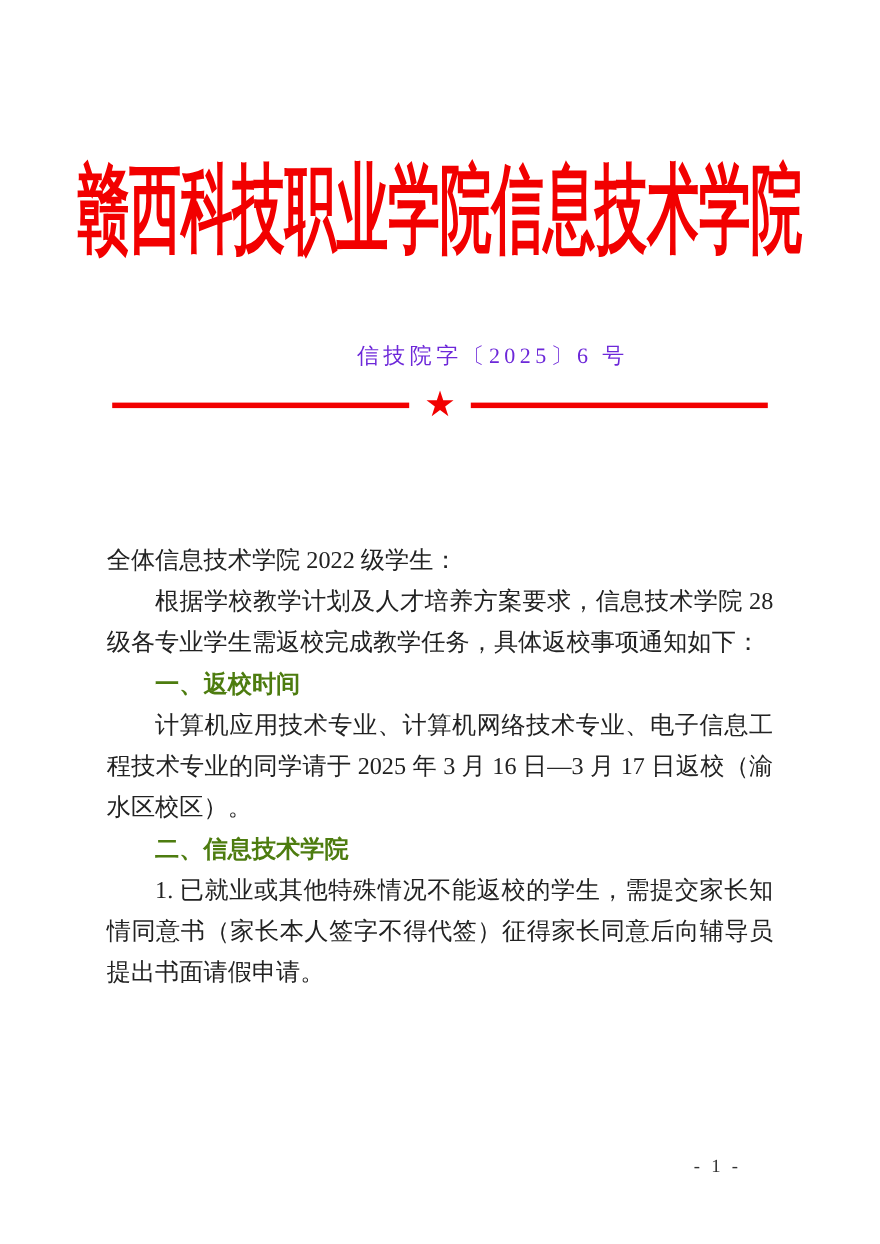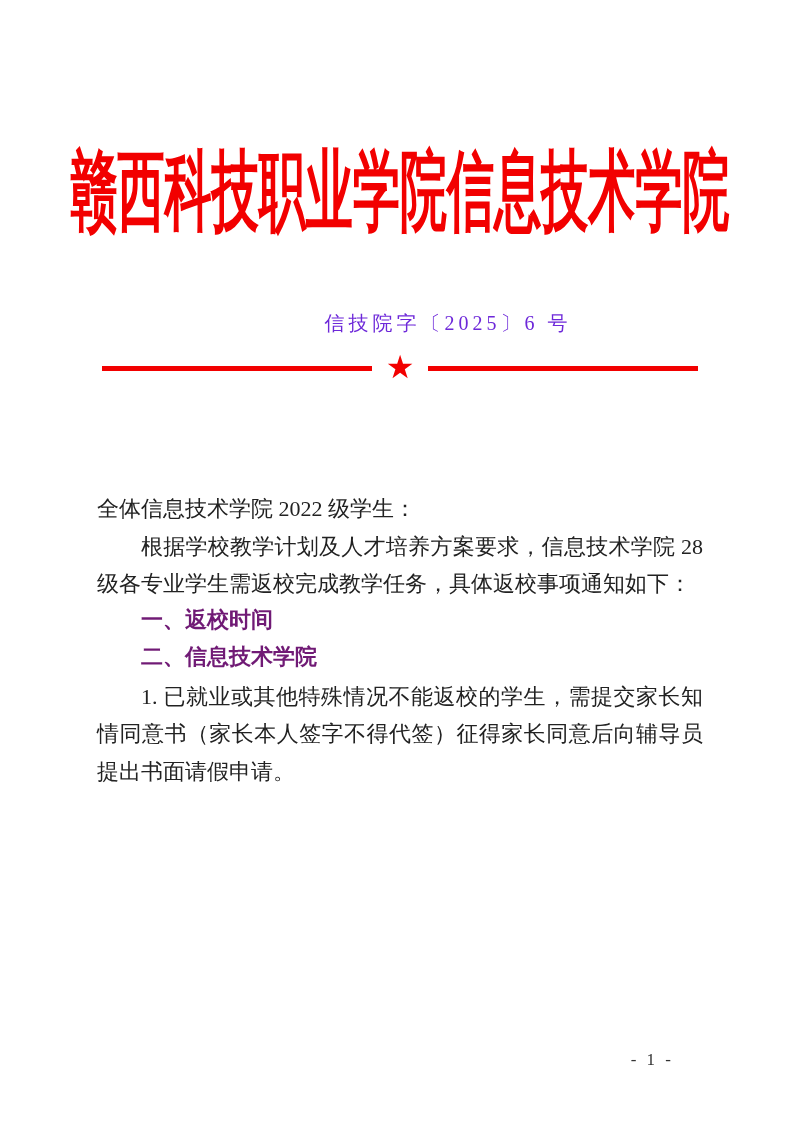--- a/index.html
+++ b/index.html
@@ -78,23 +78,23 @@
     line-height:37.5px;
     text-align:justify;
     color:#222;
     margin-top:30px;
   }
   .doc-body p{margin:0;padding:0;}
   .salutation{text-indent:0;}
   .para{text-indent:2em;}
   .section-heading{
     text-indent:2em;
-    font-family:Liberation Mono, monospace;
+    font-family:Liberation Serif, serif;
     font-weight:bold;
-    color:#701a75;
+    color:#4d7c0f;
   }
 
   
   .page-number{
     position:absolute;top:1050px;right:126px;
     font-size:17px;
     letter-spacing:3px;
     color:#333;
   }
 </style>
@@ -113,19 +113,20 @@
     <span class="d-line"></span>
     <span class="d-star">★</span>
     <span class="d-line"></span>
   </div>
 
 
   <div class="doc-body">
     <p class="salutation">全体信息技术学院 2022 级学生：</p>
     <p class="para">根据学校教学计划及人才培养方案要求，信息技术学院 28 级各专业学生需返校完成教学任务，具体返校事项通知如下：</p>
     <p class="section-heading">一、返校时间</p>
+    <p class="para">计算机应用技术专业、计算机网络技术专业、电子信息工程技术专业的同学请于 2025 年 3 月 16 日—3 月 17 日返校（渝水区校区）。</p>
     <p class="section-heading">二、信息技术学院</p>
     <p class="para">1. 已就业或其他特殊情况不能返校的学生，需提交家长知情同意书（家长本人签字不得代签）征得家长同意后向辅导员提出书面请假申请。</p>
   </div>
 
   <div class="page-number">- 1 -</div>
 
 </div>
 
 </body></html>

